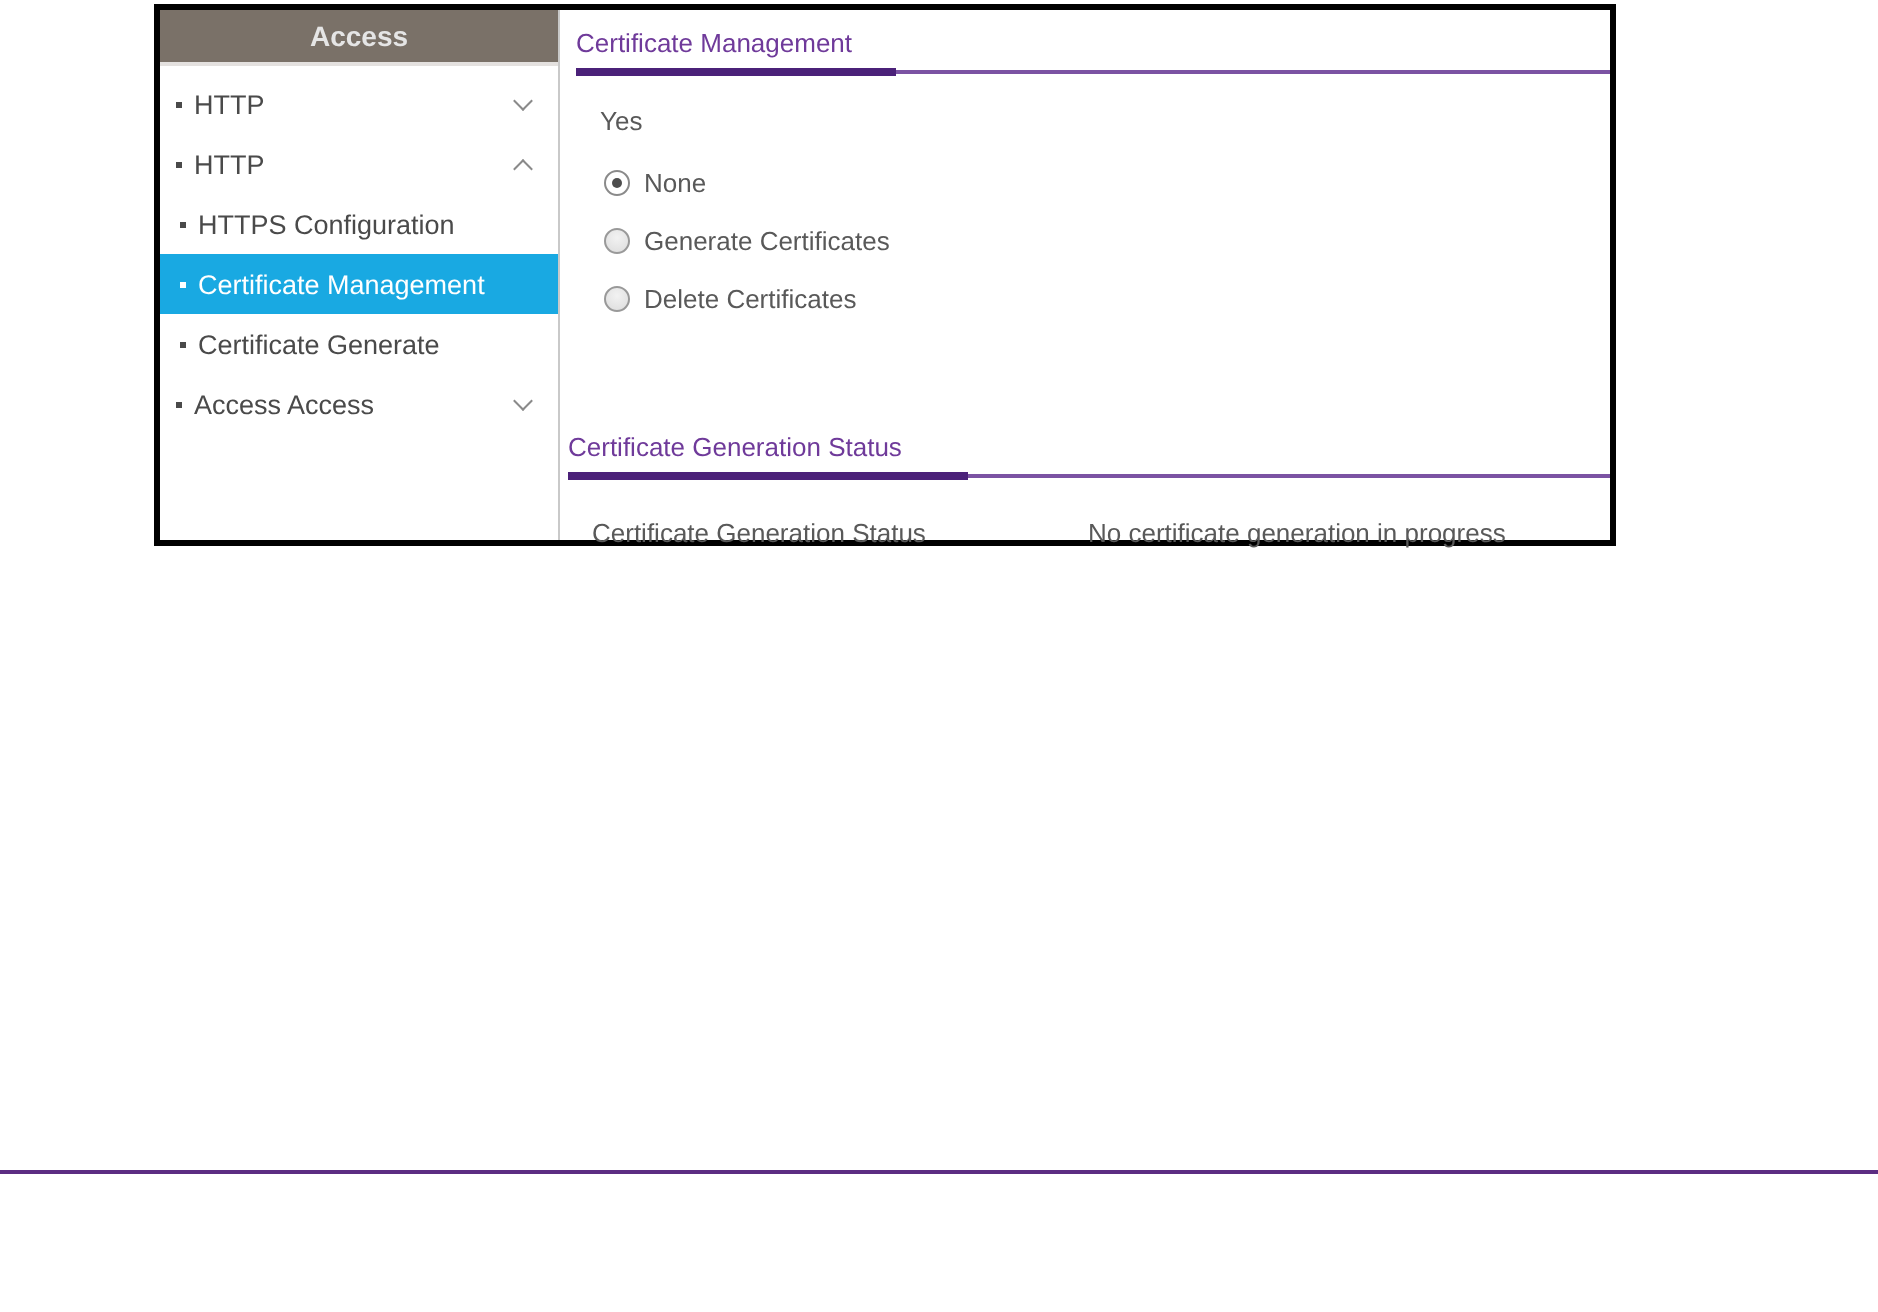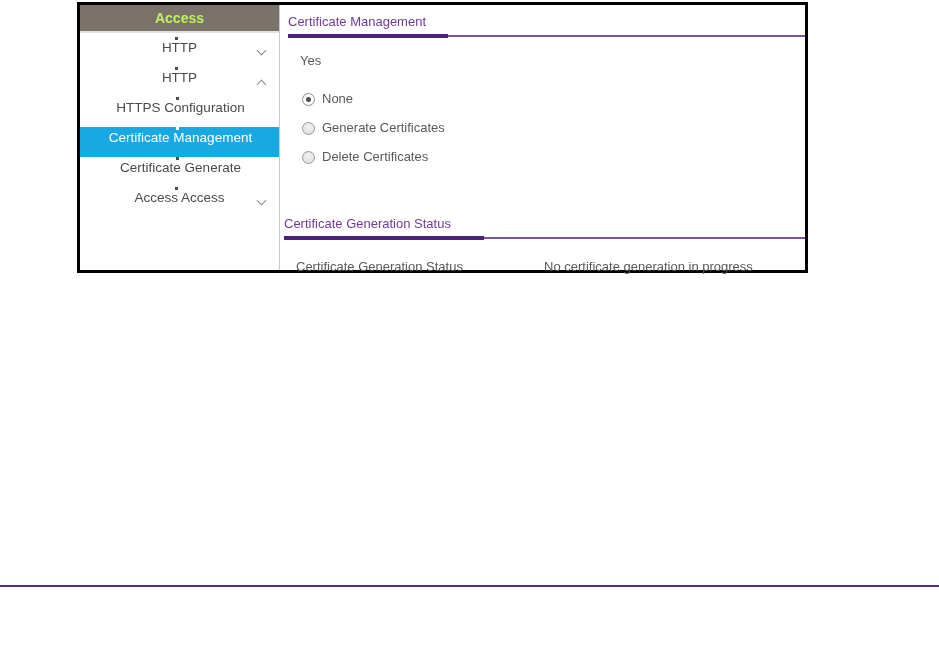--- a/index.html
+++ b/index.html
@@ -7,27 +7,27 @@
   body { position:relative; overflow:hidden; }
 
   .panel {
     position:absolute; left:77px; top:2px; width:731px; height:271px;
     border:3px solid #000; background:#fff; display:flex;
   }
 
   
   .sidebar { width:200px; border-right:1px solid #c9c9c9; background:#fff; display:flex; flex-direction:column; }
   .sidebar-header {
-    height:28px; background:#7a7168; color:#bef264; font-size:14px; font-weight:bold;
+    height:28px; background:#7a7168; color:#e5e5e5; font-size:14px; font-weight:bold;
     display:flex; align-items:center; justify-content:center; border-bottom:2px solid #e4e1df;
   }
   .nav { flex:1; padding-top:4px; }
   .nav-item {
     height:30px; display:flex; align-items:center; font-size:13.5px; color:#4a4a4a;
-    padding:0 8px 0 8px; cursor:pointer; position:relative;flex-direction:column;
+    padding:0 8px 0 8px; cursor:pointer; position:relative;
   }
   .nav-item .bullet { width:3px; height:3px; background:#4a4a4a; margin-right:6px; flex:0 0 auto; }
   .nav-item.indent { padding-left:10px; }
   .nav-item.selected { background:#19a9e2; color:#fff; }
   .nav-item.selected .bullet { background:#fff; }
   .chev {
     width:7px; height:7px; border-right:1.5px solid #8a8a8a; border-bottom:1.5px solid #8a8a8a;
     position:absolute; right:14px;
   }
   .chev.down { transform:rotate(45deg); top:10px; }
@@ -41,21 +41,21 @@
   .section-head .thick-line { position:absolute; left:2px; bottom:-1px; height:4px; background:#4b2179; }
   .thick-1 { width:160px; }
   .thick-2 { width:200px; }
 
   .form-row { display:flex; font-size:13px; color:#595959; margin-left:14px; }
   .row-1 { margin-top:16px; }
   .form-label-1 { width:228px; }
   .form-label-2 { width:248px; }
 
   .radio-group { margin-top:9px; margin-left:16px; }
-  .radio-row { display:flex; align-items:flex-end; height:29px; cursor:pointer; }
+  .radio-row { display:flex; align-items:center; height:29px; cursor:pointer; }
   .radio {
     width:13px; height:13px; border-radius:50%; border:1px solid #999;
     background:radial-gradient(circle at 50% 35%, #f2f2f2, #dcdcdc); margin-right:7px; flex:0 0 auto; position:relative;
   }
   .radio.selected { background:#fff; border-color:#8a8a8a; }
   .radio.selected::after {
     content:""; position:absolute; left:3px; top:3px; width:5px; height:5px;
     border-radius:50%; background:#4d4d4d;
   }
   .radio-label { font-size:13px; color:#595959; }

